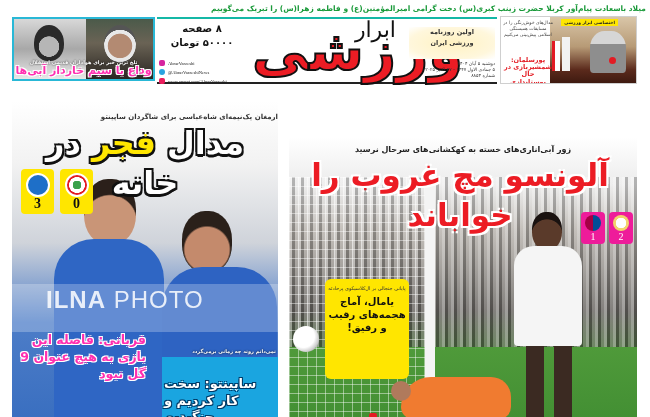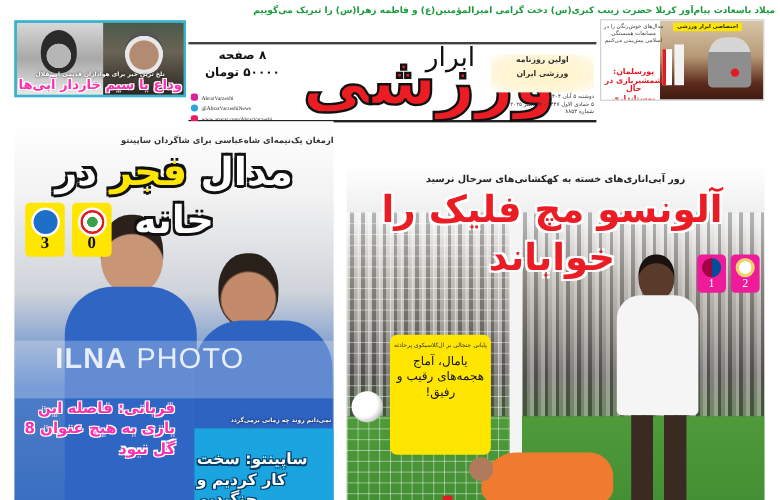--- a/index.html
+++ b/index.html
@@ -21,22 +21,22 @@
     background: linear-gradient(180deg, #4b5a4a 0%, #6a6355 40%, #2a2622 100%); }
   .promo-left .photo-b .head { position: absolute; left: 18px; top: 6px; width: 32px; height: 38px;
     border-radius: 50%; background: radial-gradient(circle at 50% 55%, #b38a72 0 45%, #e8e8e8 48% 60%, #555 62%); }
   .promo-left .caption-small { position: absolute; left: 0; right: 0; bottom: 14px; text-align: center;
     direction: rtl; font-size: 5px; color: #fff; font-weight: bold; text-shadow: 0 0 2px #000; }
   .promo-left .caption { position: absolute; left: 0; right: 0; bottom: 0; height: 15px;
     direction: rtl; text-align: center; color: #ff2fb0; font-weight: bold; font-size: 11px;
     text-shadow: -1px -1px 0 #fff, 1px -1px 0 #fff, -1px 1px 0 #fff, 1px 1px 0 #fff; }
 
   
-  .masthead { position: absolute; left: 157px; top: 35px; width: 340px; height: 67px;
-    border-top: 2px solid #404040; border-bottom: 2px solid #222; }
+  .masthead { position: absolute; left: 157px; top: 17px; width: 340px; height: 67px;
+    border-top: 2px solid #14b8a6; border-bottom: 2px solid #222; }
   .price-block { position: absolute; left: 0; top: 4px; width: 90px; text-align: center; direction: rtl; }
   .price-block .pages { font-size: 10px; font-weight: bold; color: #111; }
   .price-block .price { font-size: 10px; font-weight: bold; color: #111; margin-top: 3px; text-align: center; }
   .socials { position: absolute; left: 2px; top: 40px; width: 100px; }
   .social { display: flex; align-items: center; height: 8px; margin-bottom: 1px; }
   .social .ico { width: 6px; height: 6px; border-radius: 2px; margin-right: 3px; flex: none; }
   .social .txt { font-family: "Liberation Serif", serif; font-size: 4.6px; color: #222; white-space: nowrap; }
 
   .logo { position: absolute; left: 95px; top: -4px; width: 150px; height: 70px; }
   .logo .logo-main { position: absolute; left: 0; top: 6px; font-size: 56px; line-height: 60px;
@@ -125,21 +125,21 @@
   .player-white .face { position: absolute; left: 18px; top: 0; width: 30px; height: 38px; border-radius: 46%; background: radial-gradient(circle at 50% 60%, #5a3a2a 0 55%, #1a1210 58%); }
   .player-white .body { position: absolute; left: 0; top: 34px; width: 68px; height: 100px; border-radius: 20px 20px 4px 4px; background: #f5f5f5; }
   .player-white .legs { position: absolute; left: 12px; top: 134px; width: 46px; height: 80px; background: linear-gradient(90deg, #3b2a22 0 40%, transparent 40% 60%, #3b2a22 60%); }
   .keeper { position: absolute; left: 112px; top: 240px; width: 110px; height: 42px; background: #f07b30; border-radius: 30px 20px 12px 12px; }
   .keeper .head { position: absolute; left: -10px; top: 4px; width: 20px; height: 20px; border-radius: 50%; background: #b07a5c; }
   .bottle { position: absolute; left: 80px; top: 276px; width: 8px; height: 26px; background: #e31b23; border-radius: 2px; }
   .ball { position: absolute; left: 4px; top: 189px; width: 26px; height: 26px; border-radius: 50%; background: radial-gradient(circle at 40% 40%, #fff 0 50%, #ccc 70%, #555 100%); }
   .yellow-box { position: absolute; left: 36px; top: 142px; width: 84px; height: 100px; background: #ffe600; border-radius: 6px;
     direction: rtl; text-align: center; padding-top: 6px; }
   .yellow-box .small { font-size: 5px; color: #333; line-height: 7px; }
-  .yellow-box .big { font-size: 10px; font-weight: normal; color: #111; line-height: 13px; margin-top: 3px; }
+  .yellow-box .big { font-size: 10px; font-weight: bold; color: #111; line-height: 13px; margin-top: 3px; }
 </style>
 </head>
 <body>
 
 <div class="banner">میلاد باسعادت پیام‌آور کربلا حضرت زینب کبری(س) دخت گرامی امیرالمؤمنین(ع) و فاطمه زهرا(س) را تبریک می‌گوییم</div>
 
 <div class="promo-left">
   <div class="photo-a">
       <div class="head"></div>
     </div>
@@ -215,42 +215,42 @@
     <div class="crest" style="background:#1e6fc8"></div>
     <div class="num">3</div>
   </div>
   <div class="score-badge" style="left:48px">
     <div class="crest" style="background:radial-gradient(circle,#3aa14a 0 30%,#fff 32% 55%,#e31b23 57%)"></div>
     <div class="num">0</div>
   </div>
   <div class="watermark">
     <div class="brand"><b>ILNA</b><span> PHOTO</span></div>
   </div>
-  <div class="quote-left">قربانی: فاصله این بازی به هیچ عنوان 8 گل نبود</div>
+  <div class="quote-left">قربانی: فاصله این بازی به هیچ عنوان 9 گل نبود</div>
   <div class="sub-kicker">نمی‌دانم روند چه زمانی برمی‌گردد</div>
   <div class="quote-right">ساپینتو: سخت کار کردیم و جنگیدیم</div>
 </div>
 
 <div class="story-right">
   <div class="crowd"></div>
   <div class="pitch"></div>
   <div class="net"></div>
   <div class="post"></div>
   <div class="ball"></div>
   <div class="player-white">
       <div class="face"></div>
       <div class="body"></div>
       <div class="legs"></div>
     </div>
   <div class="keeper">
       <div class="head"></div>
     </div>
   <div class="bottle"></div>
   <div class="kicker">زور آبی‌اناری‌های خسته به کهکشانی‌های سرحال نرسید</div>
-  <div class="headline">آلونسو مچ فلیک را خواباند</div>
+  <div class="headline">آلونسو مچ غروب را خواباند</div>
   <div class="rm-badge" style="left:292px">
     <div class="crest" style="background:linear-gradient(90deg,#a50044 0 50%,#004d98 50%)"></div>
     <div class="num">1</div>
   </div>
   <div class="rm-badge" style="left:320px">
     <div class="crest" style="background:radial-gradient(circle,#fff 0 45%,#f2d36b 47%)"></div>
     <div class="num">2</div>
   </div>
   <div class="yellow-box">
     <div class="small">پایانی جنجالی بر ال‌کلاسیکوی پرحادثه</div>

